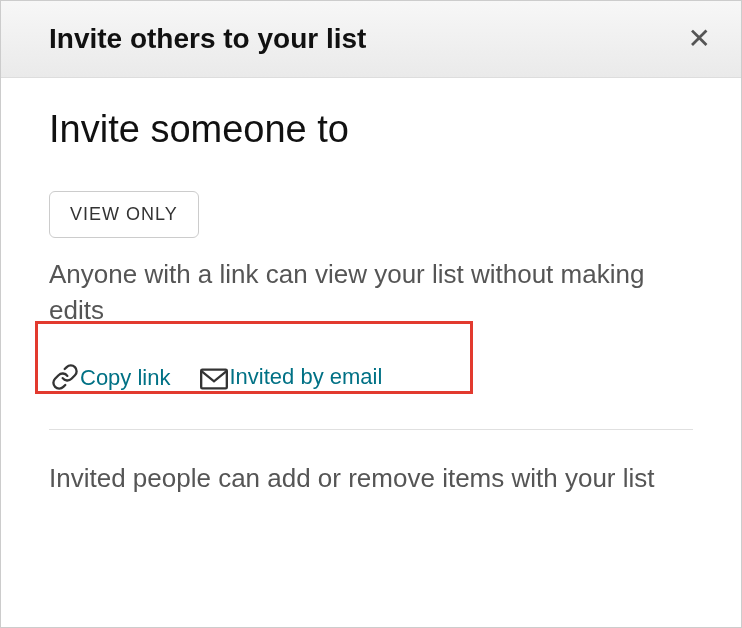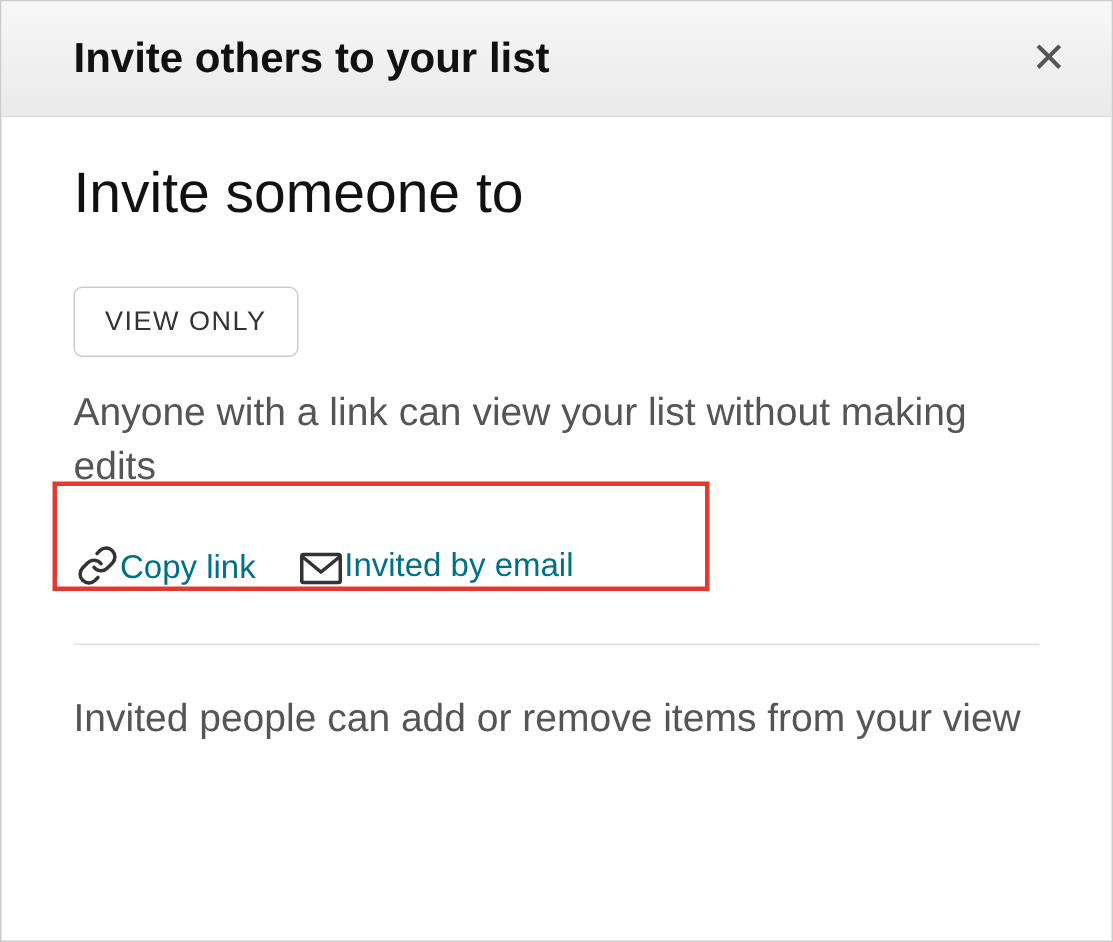--- a/index.html
+++ b/index.html
@@ -150,17 +150,17 @@
           <polyline points="1,2 12,11 23,2"></polyline>
         </svg>
       </span>
       <span>Invited by email</span>
     </a>
   </div>
 
   <hr class="divider">
 
   <div class="section2">
-    <div class="description">Invited people can add or remove items from your view</div>
+    <div class="description">Invited people can add or remove items with your list</div>
   </div>
 </div>
 
 <div class="highlight-box"></div>
 
 </body></html>

